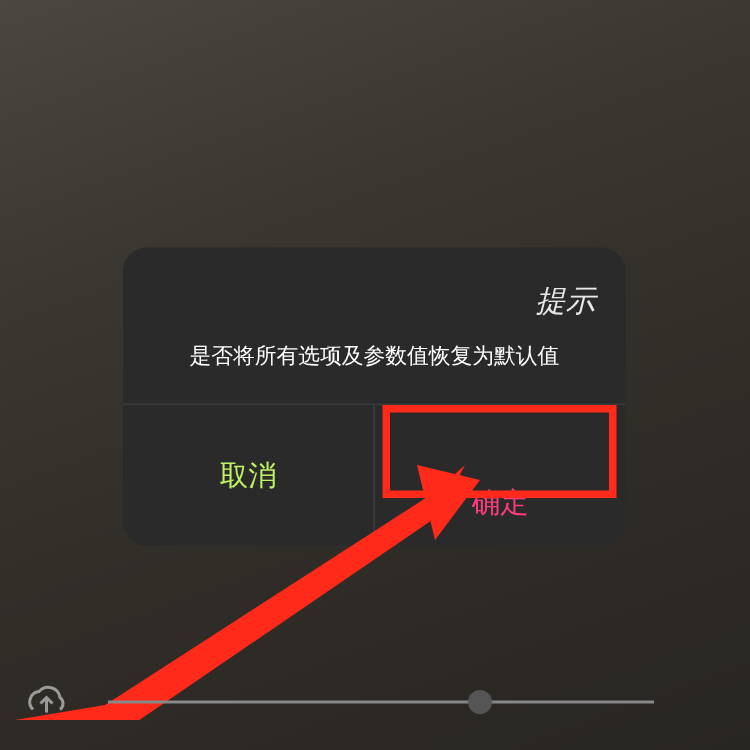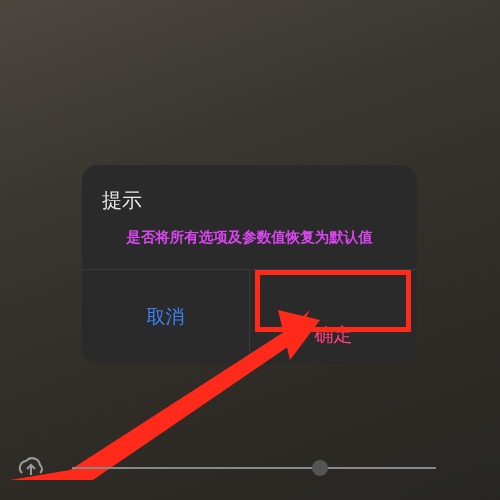--- a/index.html
+++ b/index.html
@@ -28,54 +28,54 @@
       left: 82px;
       top: 165px;
       width: 335px;
       background: #2a2a2a;
       border-radius: 16px;
       overflow: hidden;
     }
     
     .dialog-header {
       padding: 22px 20px 8px;
-      text-align: left;
+      text-align: right;
+      font-style: italic;
     }
     
     .dialog-title {
       color: #e8e8e8;
       font-size: 20px;
       font-weight: 400;
     }
     
     .dialog-message {
-      color: #d946ef;
+      color: #ffffff;
       font-size: 14.5px;
       text-align: center;
       padding: 6px 20px 22px;
-      font-weight: bold;
     }
     
     .dialog-buttons {
       display: flex;
       border-top: 1px solid #3a3a3a;
     }
     
     .dialog-button {
       flex: 1;
       padding: 16px 0;
       text-align: center;
       font-size: 19px;
       cursor: pointer;
       background: transparent;
       border: none;
     }
     
     .cancel-button {
-      color: #3b82f6;
+      color: #bef264;
       border-right: 1px solid #3a3a3a;
     }
     
     .confirm-button {
       color: #ff3b7f;
       margin-top: 36px;
     }
     
     .highlight-box {
       position: absolute;

